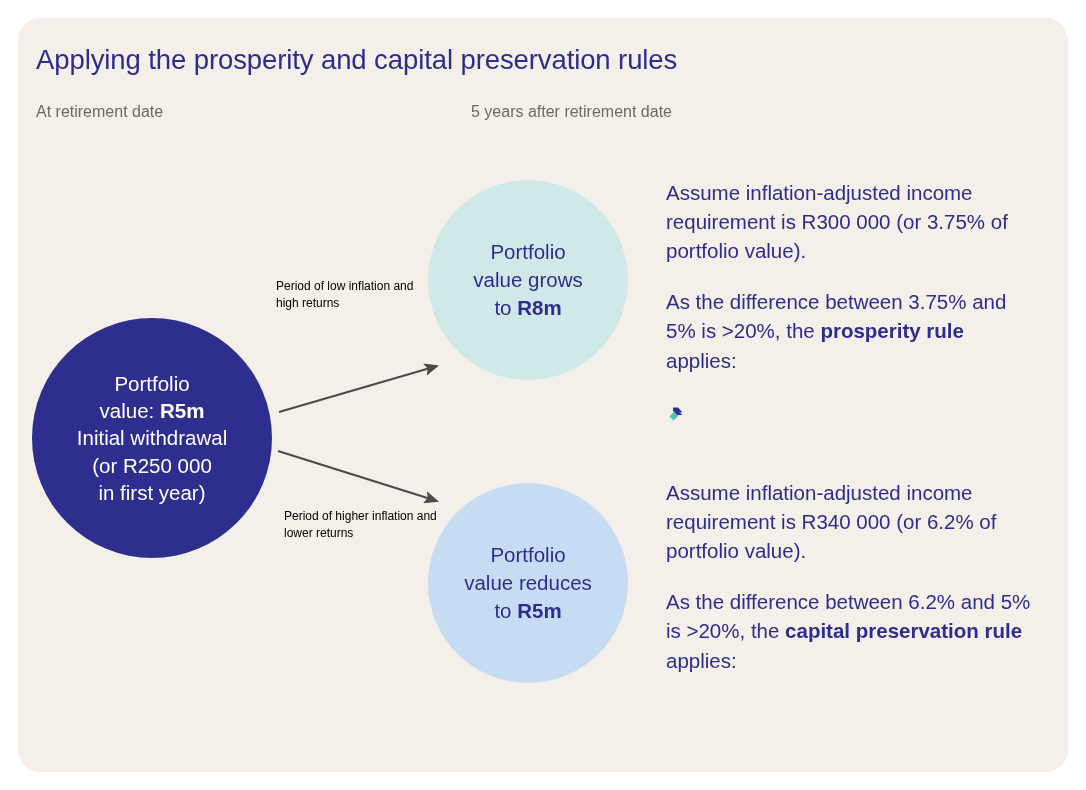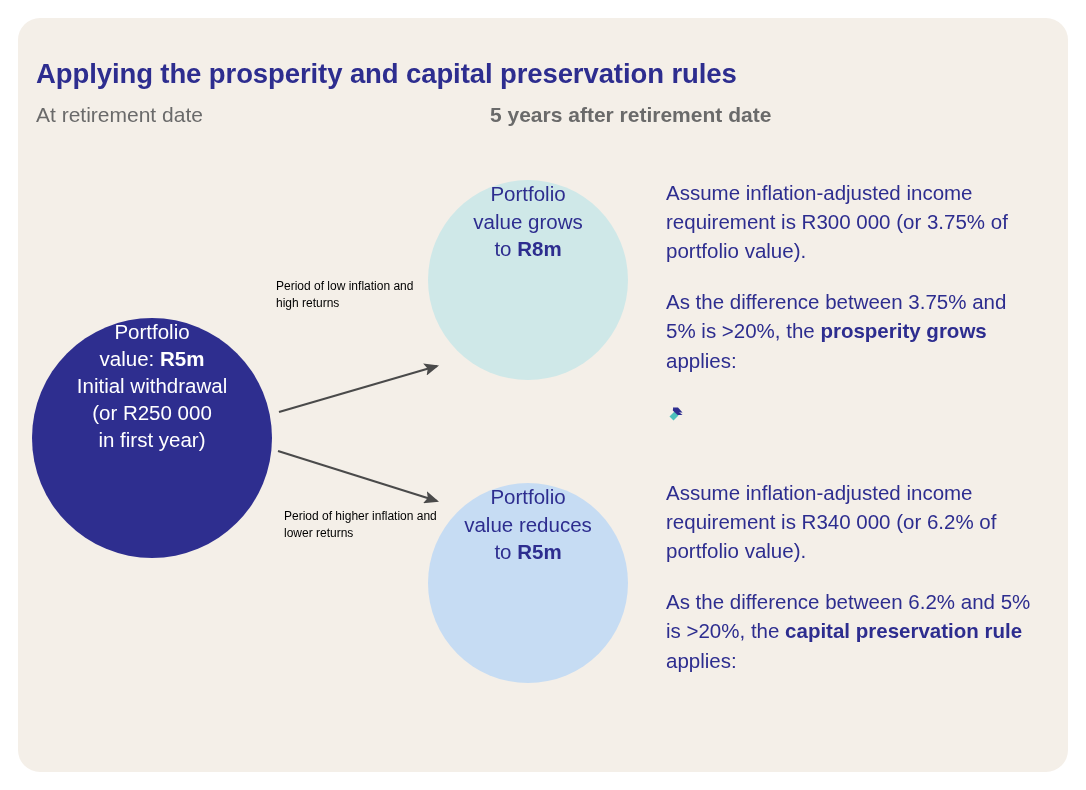--- a/index.html
+++ b/index.html
@@ -32,43 +32,42 @@
     border-radius: 22px;
   }
 
   
   .title {
     position: absolute;
     left: 36px;
     top: 44px;
     width: 940px;
     font-size: 27.5px;
-    font-weight: bold;
+    font-weight: normal;
     letter-spacing: -0.1px;
     color: #2d2d8f;
     line-height: 1.15;
-    margin-top: 14px;
   }
   .col-head {
     position: absolute;
     top: 102px;
-    font-size: 21px;
+    font-size: 16px;
     color: #6a6a6a;
     line-height: 1.2;
     white-space: nowrap;
   }
   .col-head.left  { left: 36px; }
-  .col-head.right { left: 490px; font-weight: bold; }
+  .col-head.right { left: 471px; }
 
   
   .circle {
     position: absolute;
     border-radius: 50%;
     display: flex;
-    align-items: flex-start;
+    align-items: center;
     justify-content: center;
     text-align: center;
     box-sizing: border-box;
   }
   .circle .ctext { width: 100%; }
 
   .circle-start {
     left: 32px;
     top: 318px;
     width: 240px;
@@ -191,21 +190,21 @@
       <div>value reduces</div>
       <div><span>to </span><span class="b">R5m</span></div>
     </div>
   </div>
 
   <div class="arrow-label upper">Period of low inflation and high returns</div>
   <div class="arrow-label lower">Period of higher inflation and lower returns</div>
 
   <div class="rightcol top">
     <p class="para">Assume inflation-adjusted income requirement is R300 000 (or 3.75% of portfolio value).</p>
-    <p class="para"><span>As the difference between 3.75% and 5% is &gt;20%, the </span><span class="b">prosperity grows</span><span> applies:</span></p>
+    <p class="para"><span>As the difference between 3.75% and 5% is &gt;20%, the </span><span class="b">prosperity rule</span><span> applies:</span></p>
     <p class="bullet">
       <span class="bullet-icon">
         <svg viewBox="0 0 20 20" width="20" height="20">
           <path d="M3.5,11.5 L8.5,6.5 L12.5,10.5 L7.5,15.5 Z" fill="#4cc0bc"></path>
           <path d="M7.0,2.5 L12.0,2.5 L16.5,7.5 L11.5,7.5 Z" fill="#2d2d8f"></path>
           <path d="M7.2,2.6 L16.6,10.0 L11.6,10.0 L6.8,5.5 Z" fill="#2d2d8f"></path>
         </svg>
       </span>
     </p>
   </div>

